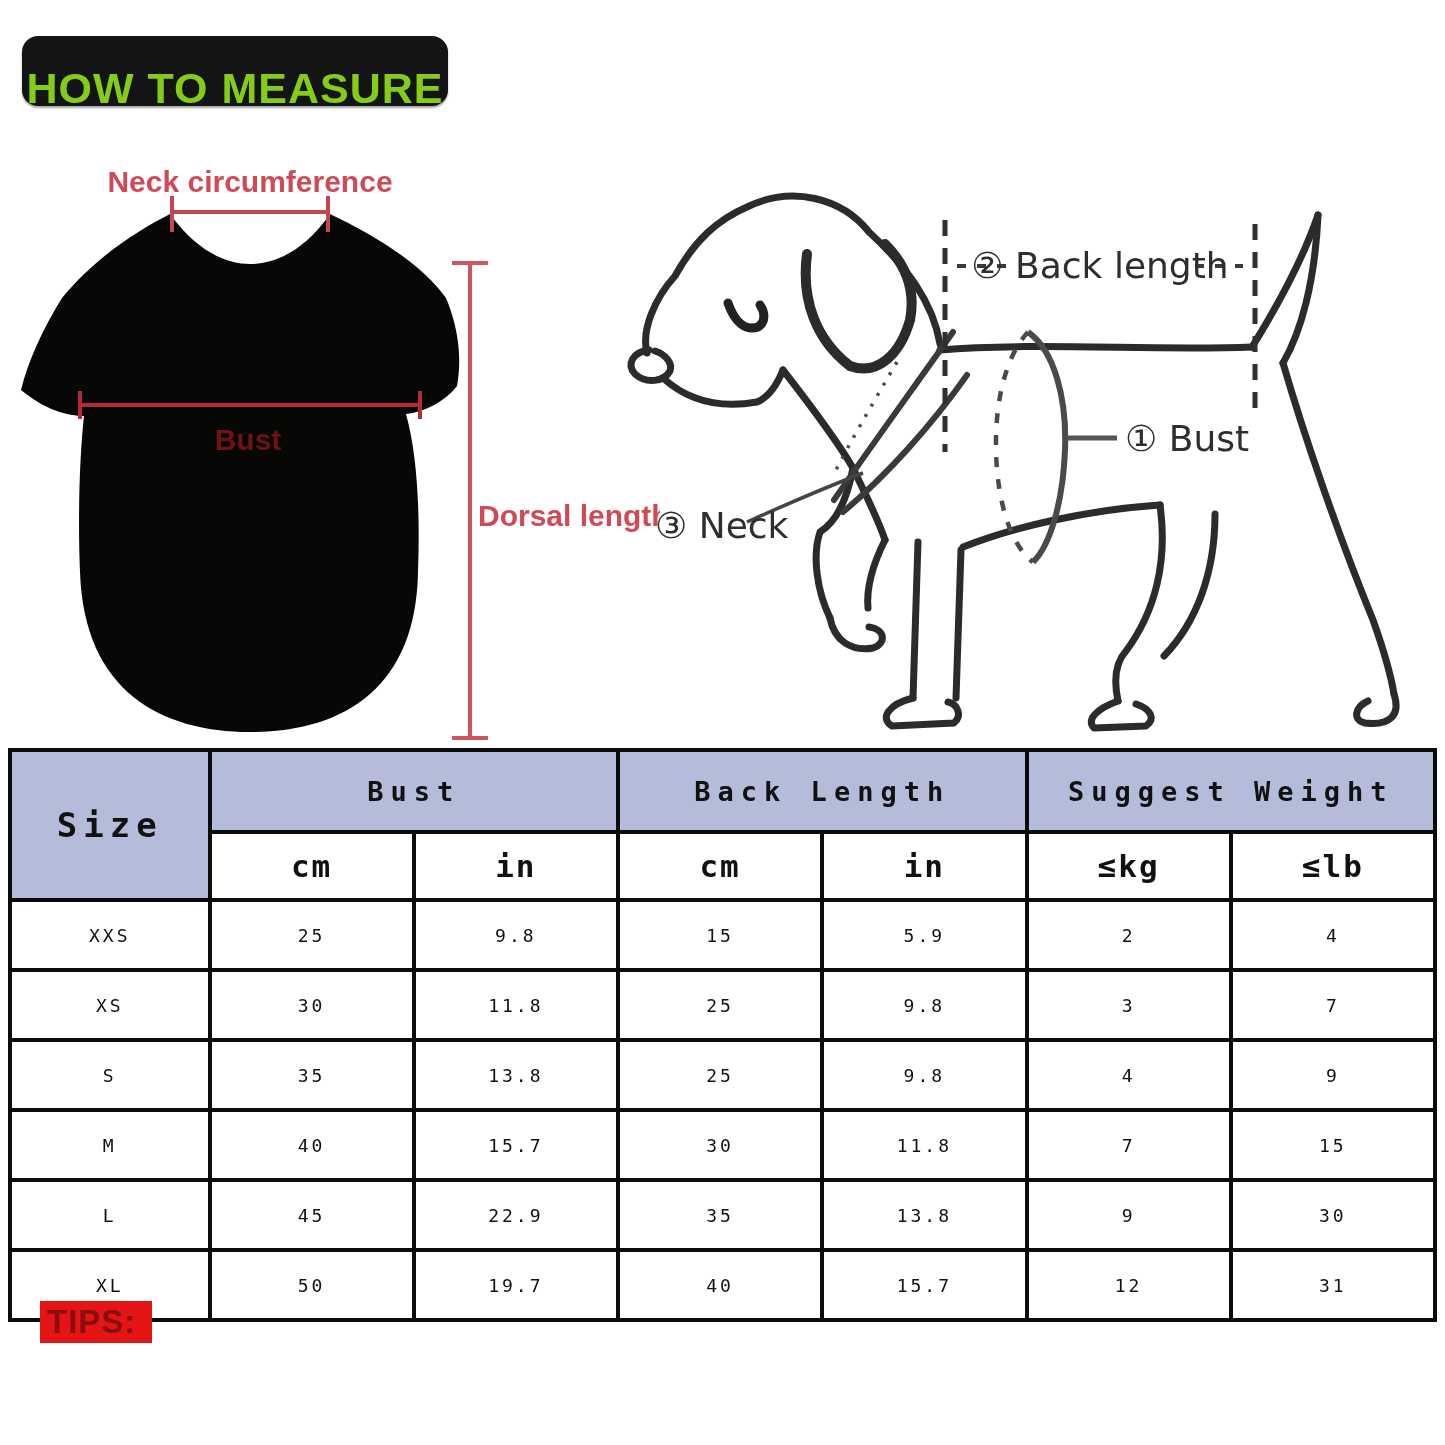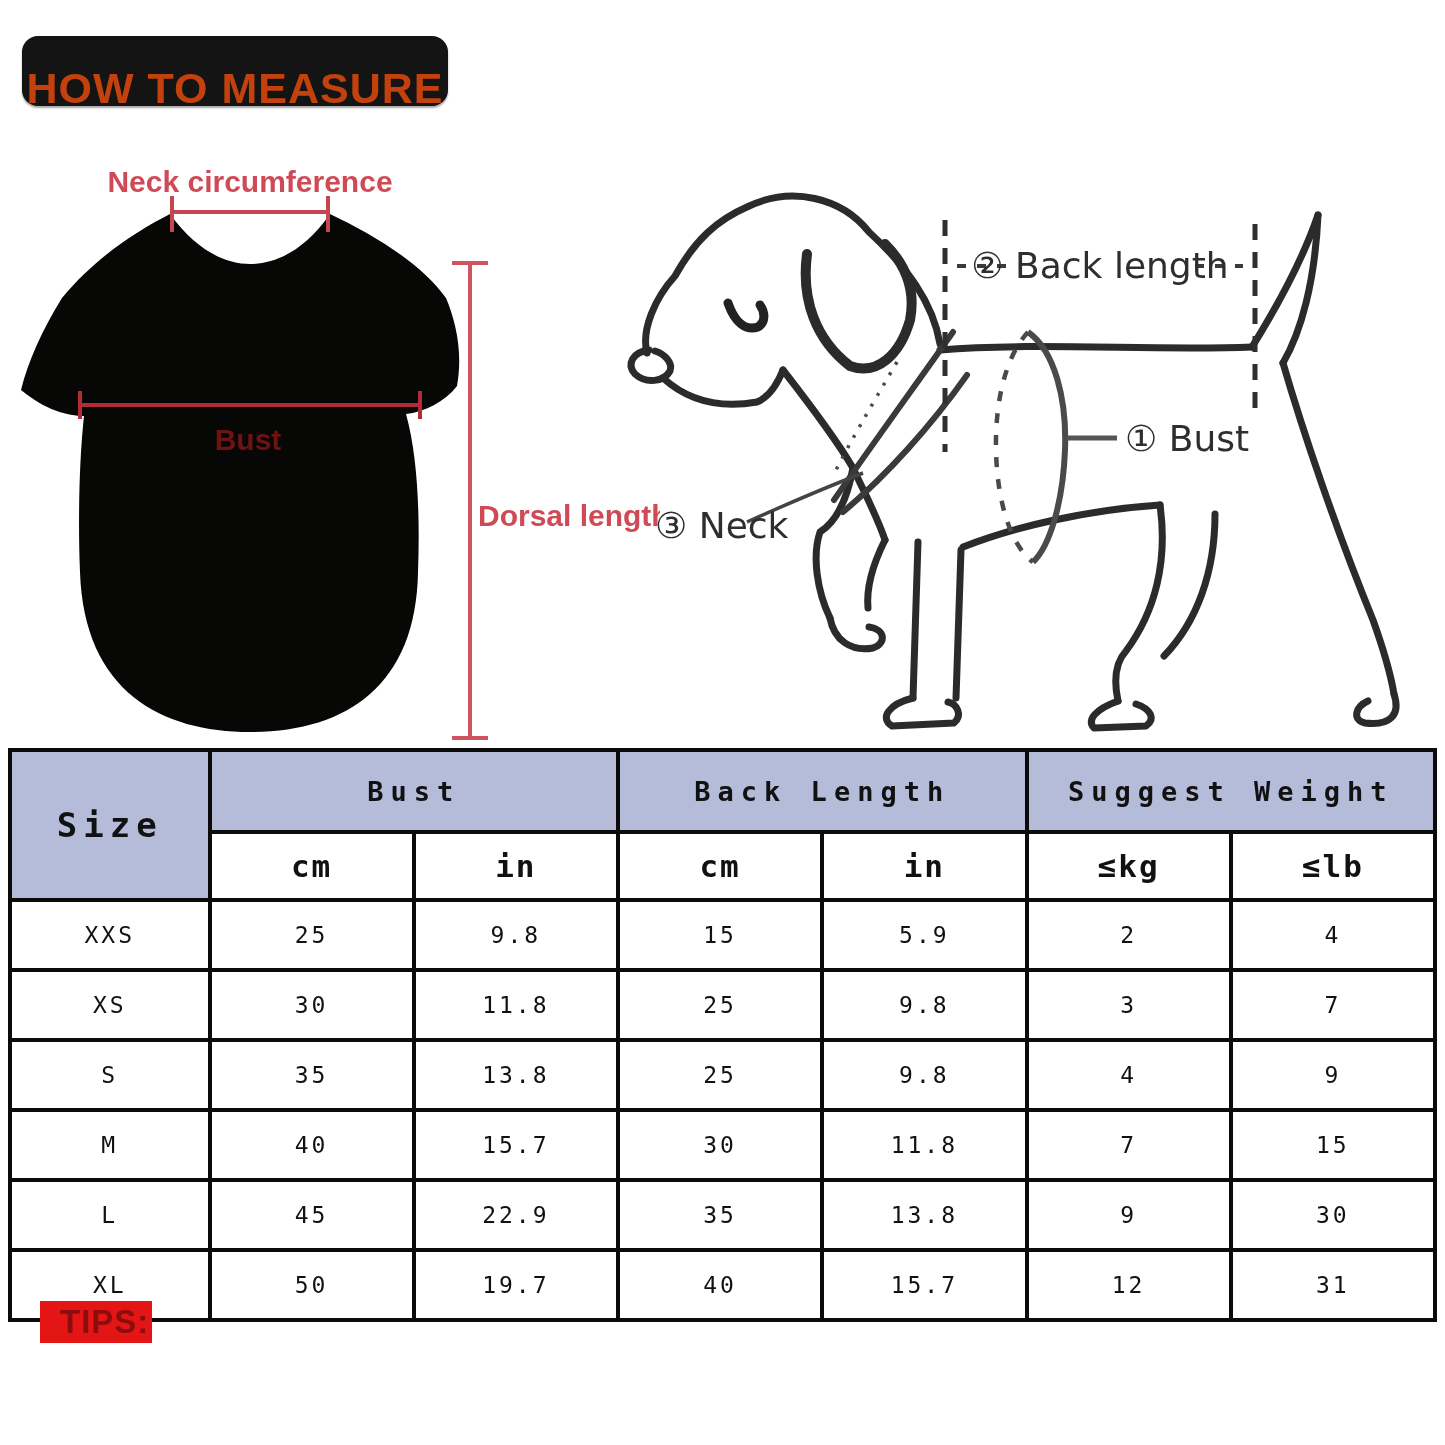--- a/index.html
+++ b/index.html
@@ -8,21 +8,21 @@
     background:#ffffff;font-family:"Liberation Sans",sans-serif;
   }
   
   .title-banner{
     position:absolute;left:22px;top:36px;width:426px;height:70px;
     background:#141414;border-radius:16px;
     display:flex;align-items:center;justify-content:center;
     box-shadow:0 2px 2px rgba(0,0,0,.35);
   }
   .title-banner span{
-    color:#c2410c;font-weight:bold;font-size:43px;letter-spacing:1px;
+    color:#84cc16;font-weight:bold;font-size:43px;letter-spacing:1px;
     font-family:"Liberation Sans",sans-serif;
     margin-top:34px;
   }
   
   .shirt-svg{position:absolute;left:0;top:150px;width:660px;height:600px;}
   .dog-svg{position:absolute;left:615px;top:170px;width:830px;height:580px;}
   .svg-label-red{font-family:"Liberation Sans",sans-serif;font-weight:bold;}
   .svg-label-ink{font-family:"DejaVu Sans",sans-serif;fill:#2e2e2e;}
   
   .size-table{
@@ -32,28 +32,28 @@
     color:#111;
   }
   .size-table th,.size-table td{
     border:4px solid #0b0b0b;text-align:center;vertical-align:middle;
     padding:0;
   }
   .size-table .blue{background:#b5bcda;}
   .size-table .grp{font-size:27px;font-weight:bold;letter-spacing:7px;height:78px;}
   .size-table .unit{font-size:31px;font-weight:bold;letter-spacing:2px;height:64px;background:#ffffff;}
   .size-table .sizehead{font-size:34px;font-weight:bold;letter-spacing:6px;}
-  .size-table td{font-size:23px;letter-spacing:3px;height:66px;background:#ffffff;}
+  .size-table td{font-size:18px;letter-spacing:3px;height:66px;background:#ffffff;}
   
   .tips-badge{
     position:absolute;left:40px;top:1301px;width:112px;height:42px;
     background:#e31515;display:flex;align-items:center;
   }
   .tips-badge span{
-    color:#8c0d0d;font-weight:bold;font-size:33px;padding-left:20px;
+    color:#8c0d0d;font-weight:bold;font-size:33px;padding-left:7px;
     letter-spacing:1px;
   }
   .tips-lines{
     position:absolute;left:36px;top:1348px;width:1400px;
     color:#3f3f3f;font-size:39px;line-height:46px;white-space:pre-wrap;
   }
 </style>
 </head>
 <body>
 

